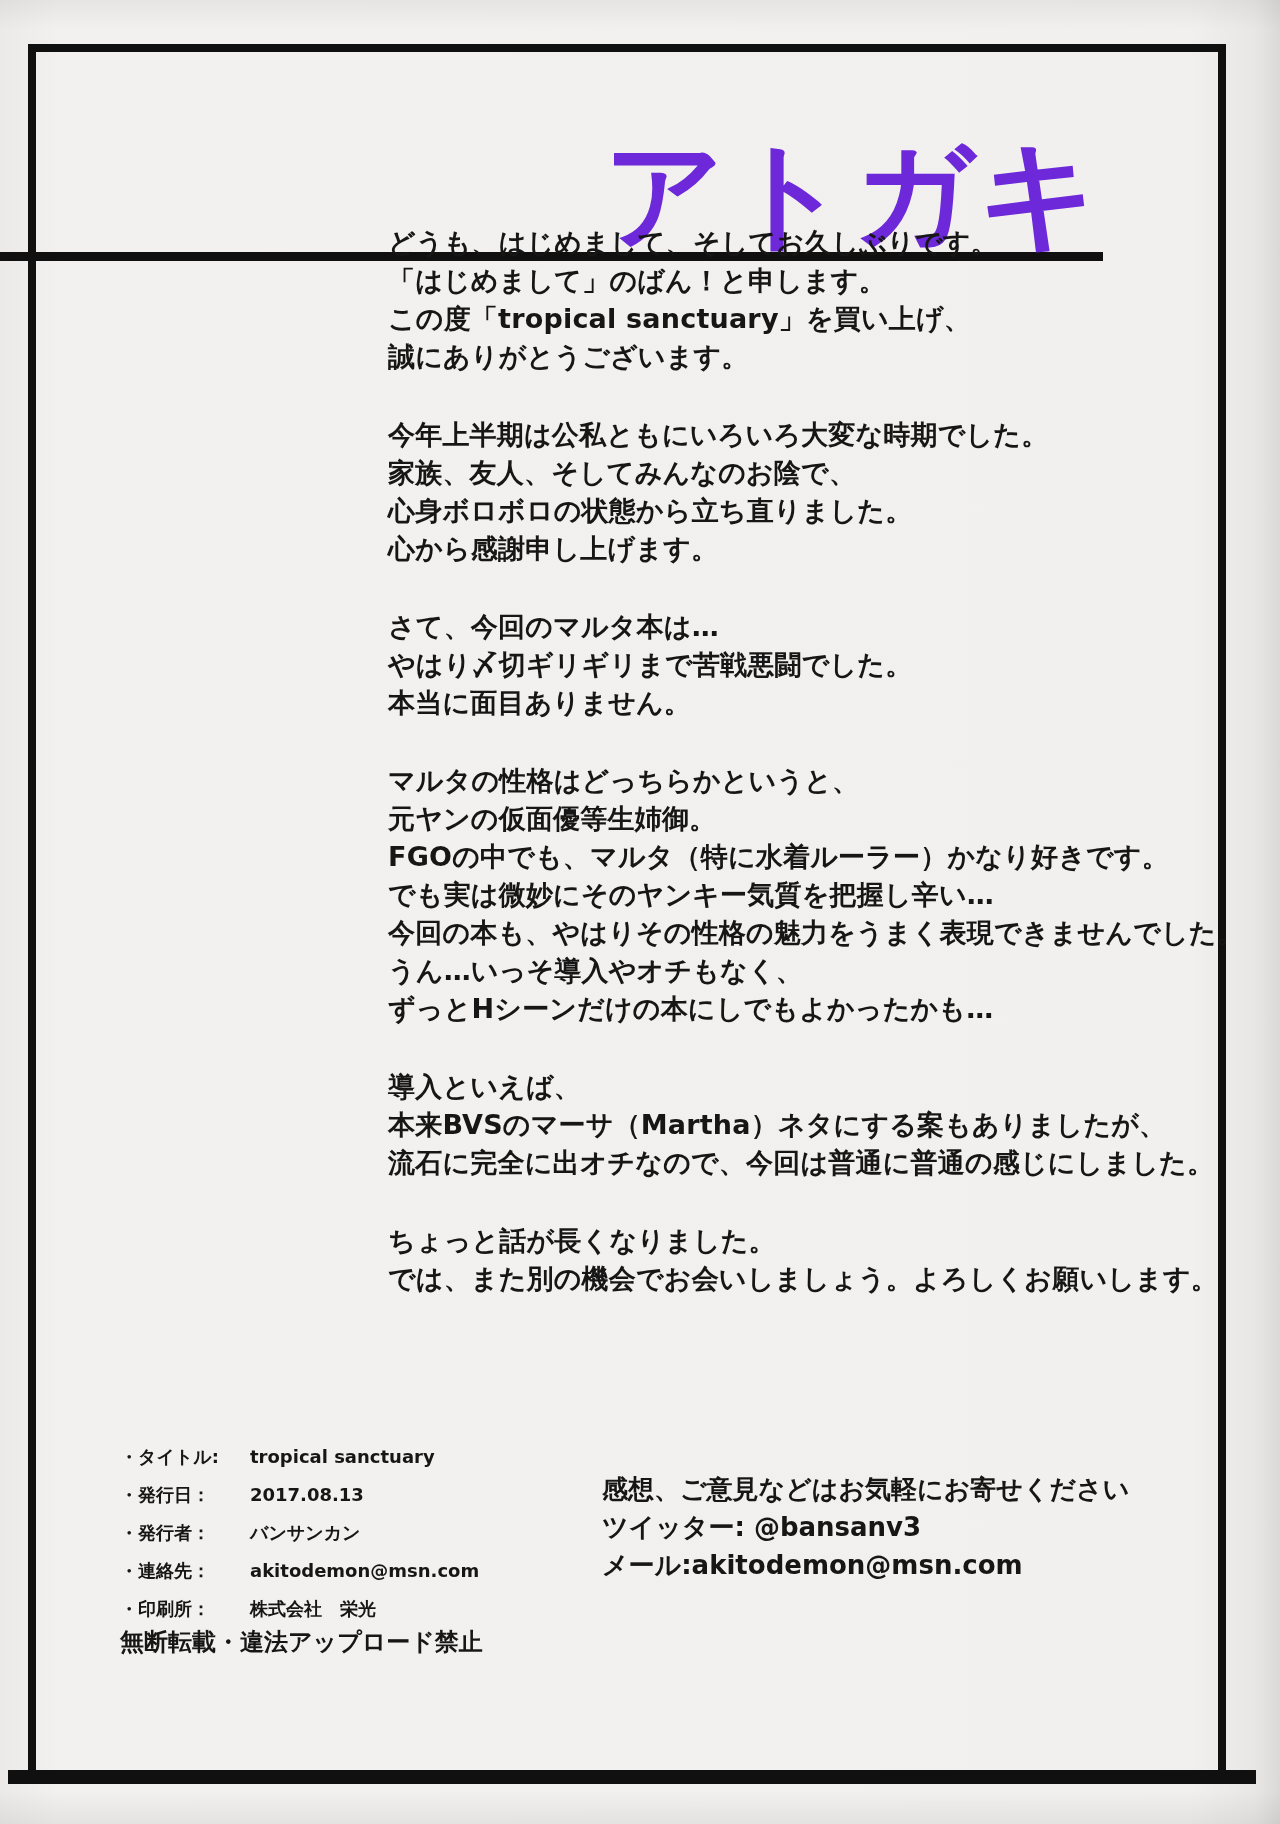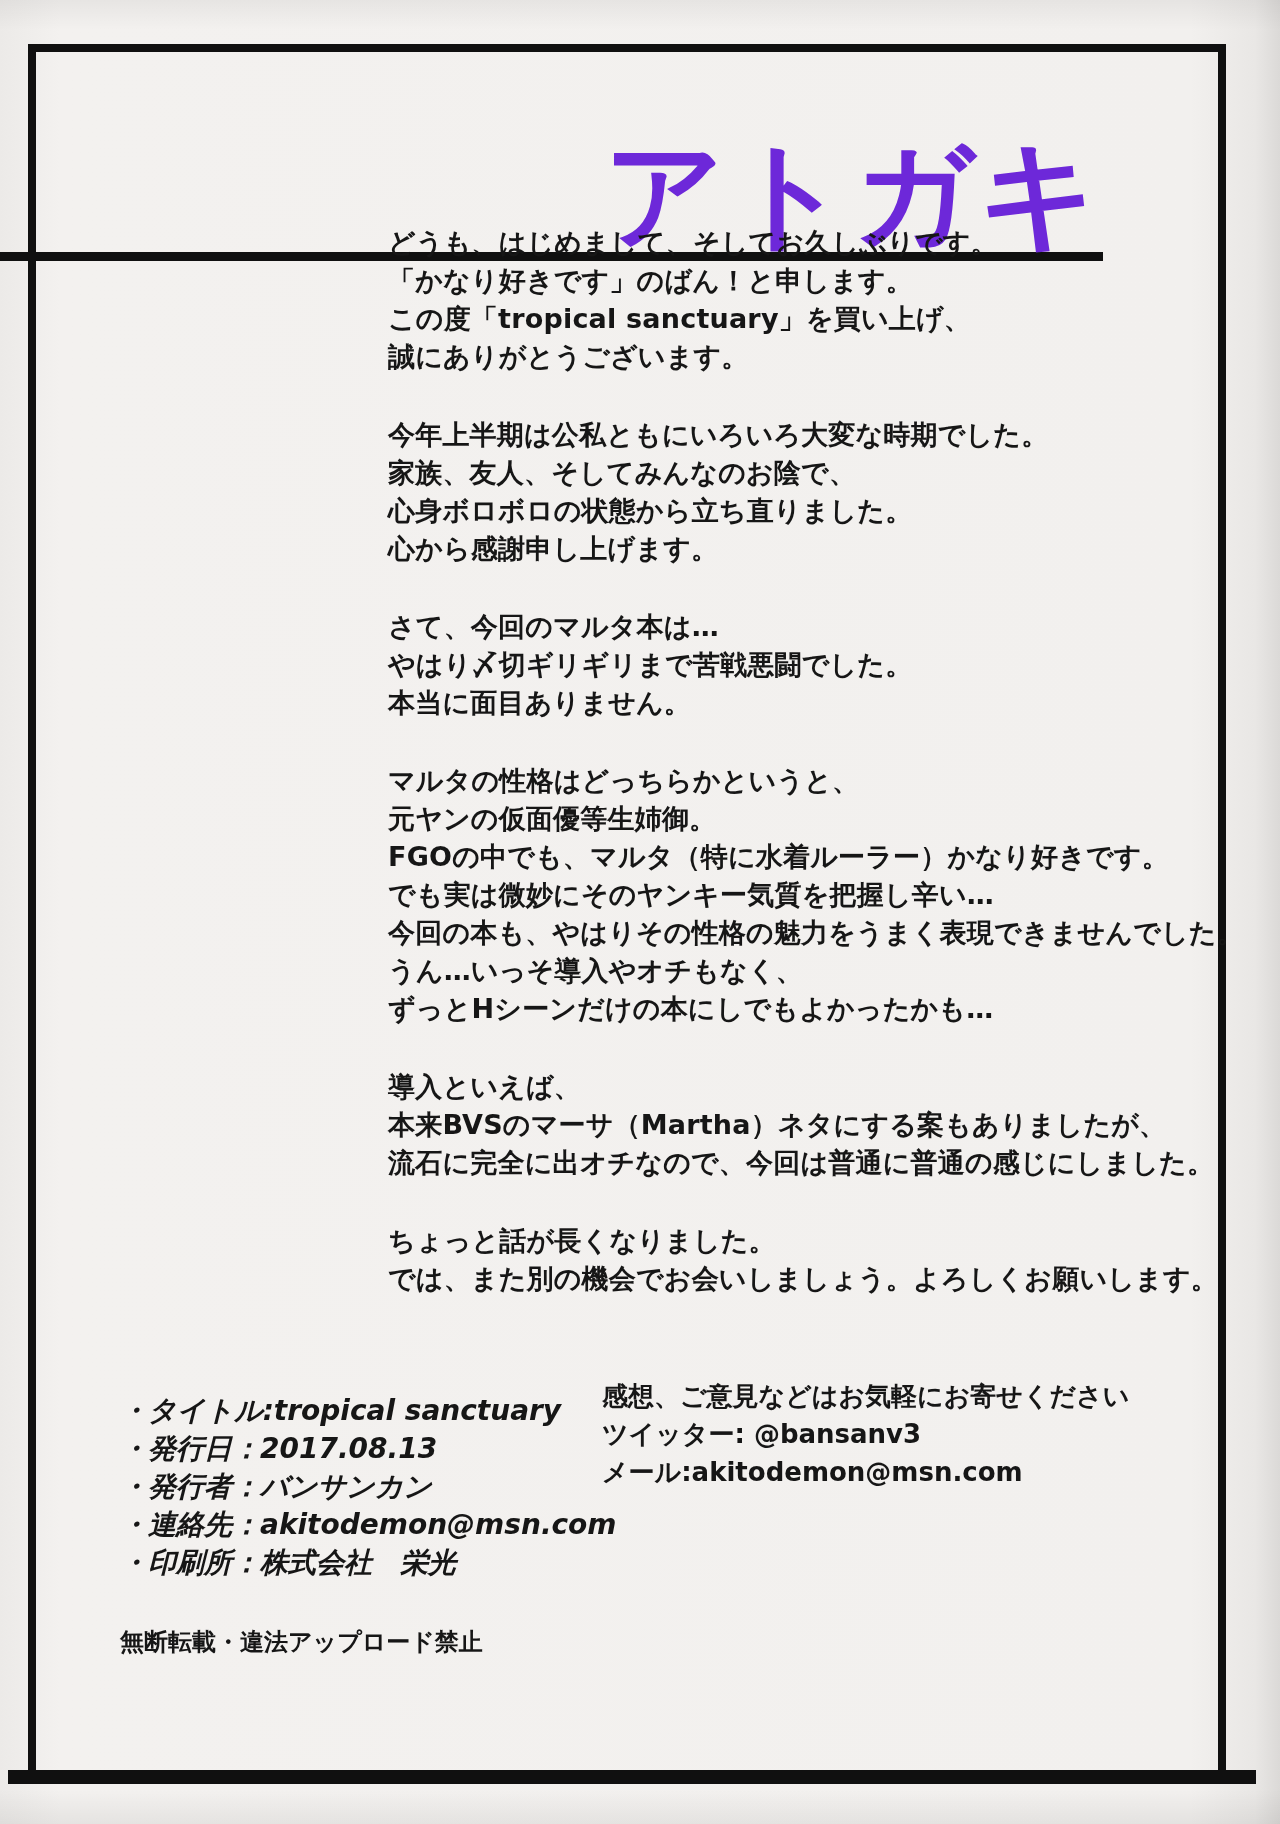--- a/index.html
+++ b/index.html
@@ -58,32 +58,31 @@
     line-height: 38px;
     font-weight: bold;
     letter-spacing: 0.2px;
   }
   .para { margin: 0 0 40px 0; }
   .para:last-child { margin-bottom: 0; }
   .line { white-space: nowrap; }
 
   .colophon-left {
     position: absolute;
-    left: 120px; top: 1392px;
-    font-size: 28px;
+    left: 120px; top: 1438px;
+    font-size: 18px;
     line-height: 38px;
     font-weight: bold;
-    font-style: italic;
   }
   .colophon-row { display: flex; white-space: nowrap; }
   .colophon-label { min-width: 130px; }
 
   .colophon-right {
     position: absolute;
-    left: 602px; top: 1377px;
+    left: 602px; top: 1470px;
     font-size: 26px;
     line-height: 38px;
     font-weight: bold;
   }
 
   .footer-note {
     position: absolute;
     left: 120px; top: 1626px;
     font-size: 24px;
     font-weight: bold;
@@ -95,21 +94,21 @@
 
 <div class="page-frame"></div>
 <div class="bottom-bar"></div>
 <div class="title-underline"></div>
 
 <div class="page-title">アトガキ</div>
 
 <div class="afterword-body">
     <div class="para">
       <div class="line">どうも、はじめまして、そしてお久しぶりです。</div>
-      <div class="line">「かなり好きです」のばん！と申します。</div>
+      <div class="line">「はじめまして」のばん！と申します。</div>
       <div class="line">この度「tropical sanctuary」を買い上げ、</div>
       <div class="line">誠にありがとうございます。</div>
     </div>
     <div class="para">
       <div class="line">今年上半期は公私ともにいろいろ大変な時期でした。</div>
       <div class="line">家族、友人、そしてみんなのお陰で、</div>
       <div class="line">心身ボロボロの状態から立ち直りました。</div>
       <div class="line">心から感謝申し上げます。</div>
     </div>
     <div class="para">

